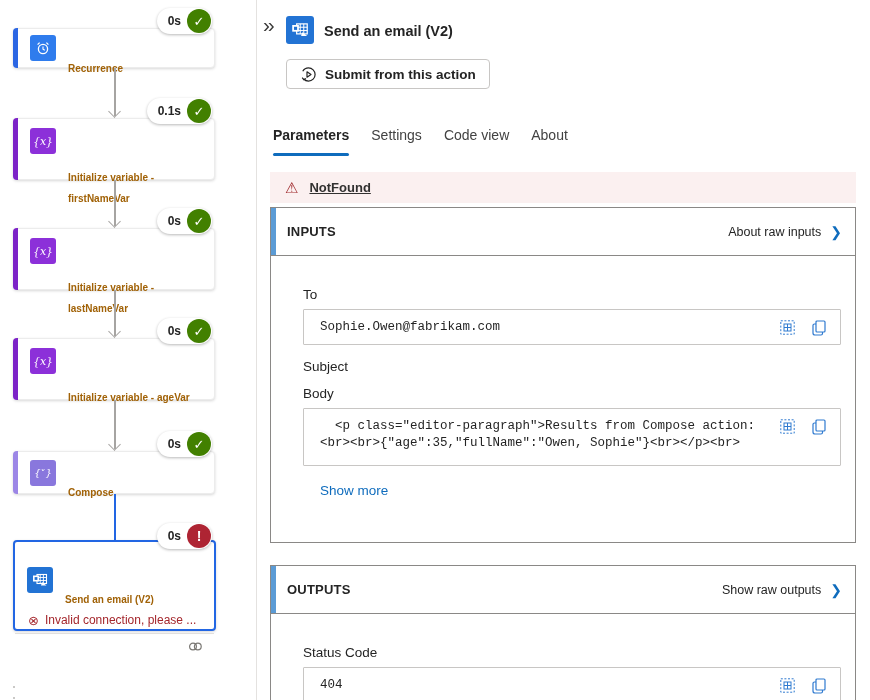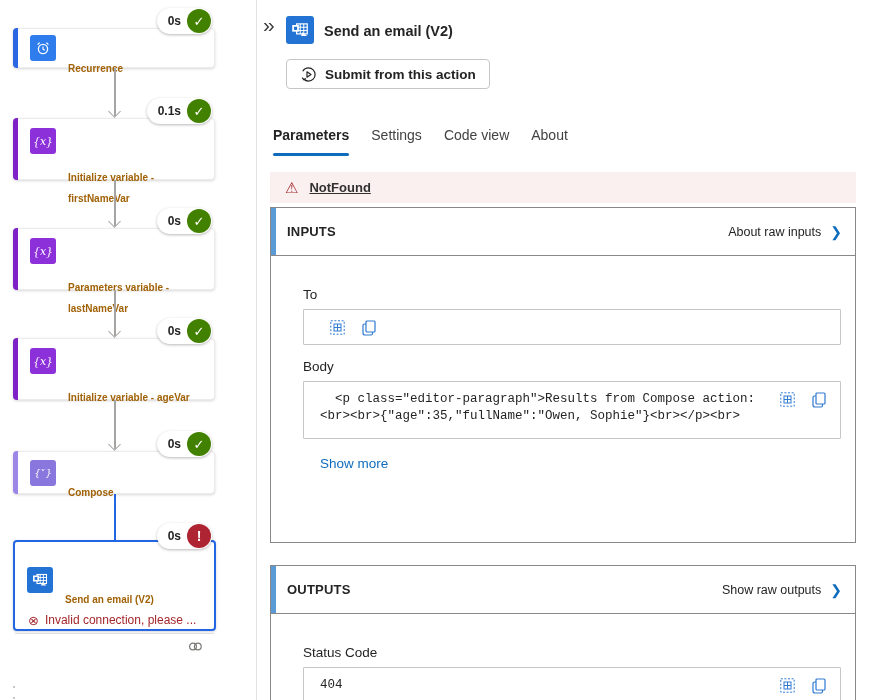--- a/index.html
+++ b/index.html
@@ -130,21 +130,21 @@
     </div>
     <div class="conn arrow" style="top:180px; height:46px"></div>
 
     <div class="badge" style="top:208px">
       <span class="dur">0s</span>
       <span class="chk success">✓</span>
     </div>
     <div class="node multiline" style="top:228px; height:62px">
       <span class="accent" style="background:#7c22c7"></span>
       <span class="nicon glyph" style="background:#8c30d9">{x}</span>
-      <span class="ntitle">Parameters variable - lastNameVar</span>
+      <span class="ntitle">Initialize variable - lastNameVar</span>
     </div>
     <div class="conn arrow" style="top:290px; height:46px"></div>
 
     <div class="badge" style="top:318px">
       <span class="dur">0s</span>
       <span class="chk success">✓</span>
     </div>
     <div class="node multiline" style="top:338px; height:62px">
       <span class="accent" style="background:#7c22c7"></span>
       <span class="nicon glyph" style="background:#8c30d9">{x}</span>
@@ -242,32 +242,34 @@
         <span class="bar"></span>
         <span class="ctitle">INPUTS</span>
         <span class="rawlink">
           <span class="rtext">About raw inputs</span>
           <span class="rchev">❯</span>
         </span>
       </div>
       <div class="card-body">
         <div class="flabel">To</div>
         <div class="fbox h36">
+          <span class="fval">Sophie.Owen@fabrikam.com</span>
           <span class="ficons">
             <span><svg width="15" height="15" viewBox="0 0 15 15">
                   <rect x="0.8" y="0.8" width="13.4" height="13.4" fill="none" stroke="#2f7ad0" stroke-width="1" stroke-dasharray="2 1.6"></rect>
                   <rect x="4" y="4" width="7" height="7" fill="none" stroke="#2f7ad0" stroke-width="1"></rect>
                   <path d="M4 7.5h7M7.5 4v7" stroke="#2f7ad0" stroke-width="1"></path>
                 </svg></span>
             <span><svg width="14" height="16" viewBox="0 0 14 16">
                   <rect x="4" y="1" width="9" height="11" rx="1" fill="#fff" stroke="#2f7ad0" stroke-width="1.2"></rect>
                   <path d="M4 4H2.5A1.5 1.5 0 001 5.5V13a2 2 0 002 2h6a1.5 1.5 0 001.5-1.5V12" fill="none" stroke="#2f7ad0" stroke-width="1.2"></path>
                 </svg></span>
           </span>
         </div>
+        <div class="flabel">Subject</div>
         <div class="flabel">Body</div>
         <div class="fbox h58">
           <span class="fval">  &lt;p class="editor-paragraph"&gt;Results from Compose action:
 &lt;br&gt;&lt;br&gt;{"age":35,"fullName":"Owen, Sophie"}&lt;br&gt;&lt;/p&gt;&lt;br&gt;</span>
           <span class="ficons">
             <span><svg width="15" height="15" viewBox="0 0 15 15">
                   <rect x="0.8" y="0.8" width="13.4" height="13.4" fill="none" stroke="#2f7ad0" stroke-width="1" stroke-dasharray="2 1.6"></rect>
                   <rect x="4" y="4" width="7" height="7" fill="none" stroke="#2f7ad0" stroke-width="1"></rect>
                   <path d="M4 7.5h7M7.5 4v7" stroke="#2f7ad0" stroke-width="1"></path>
                 </svg></span>

